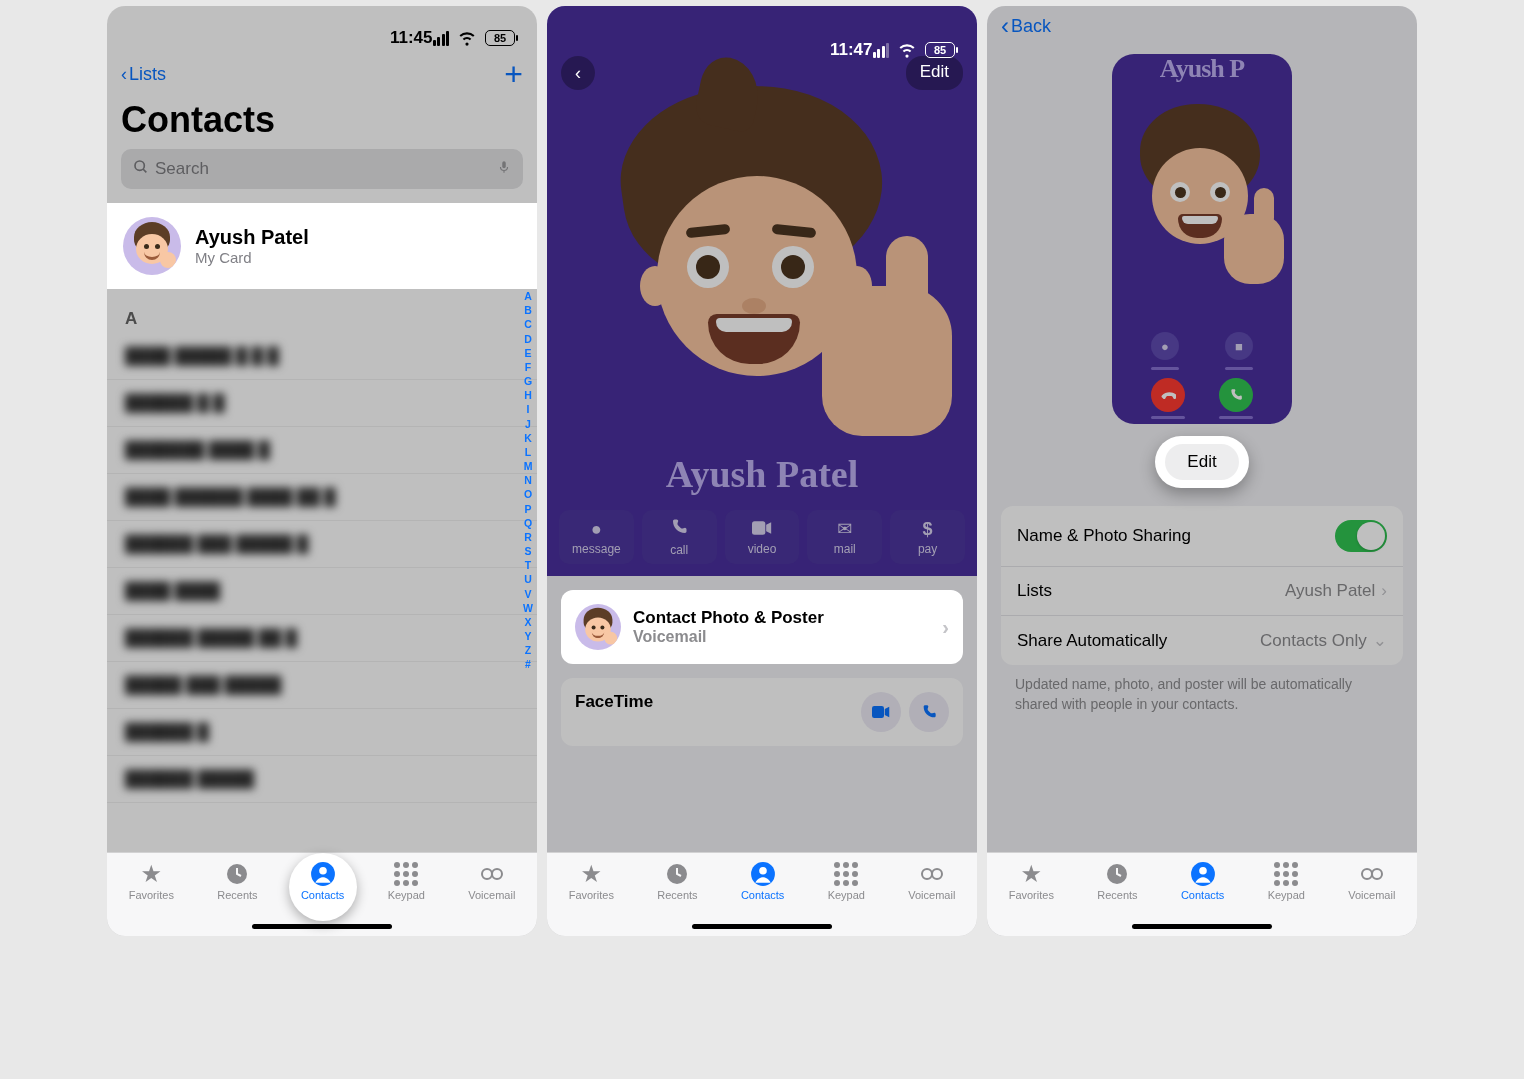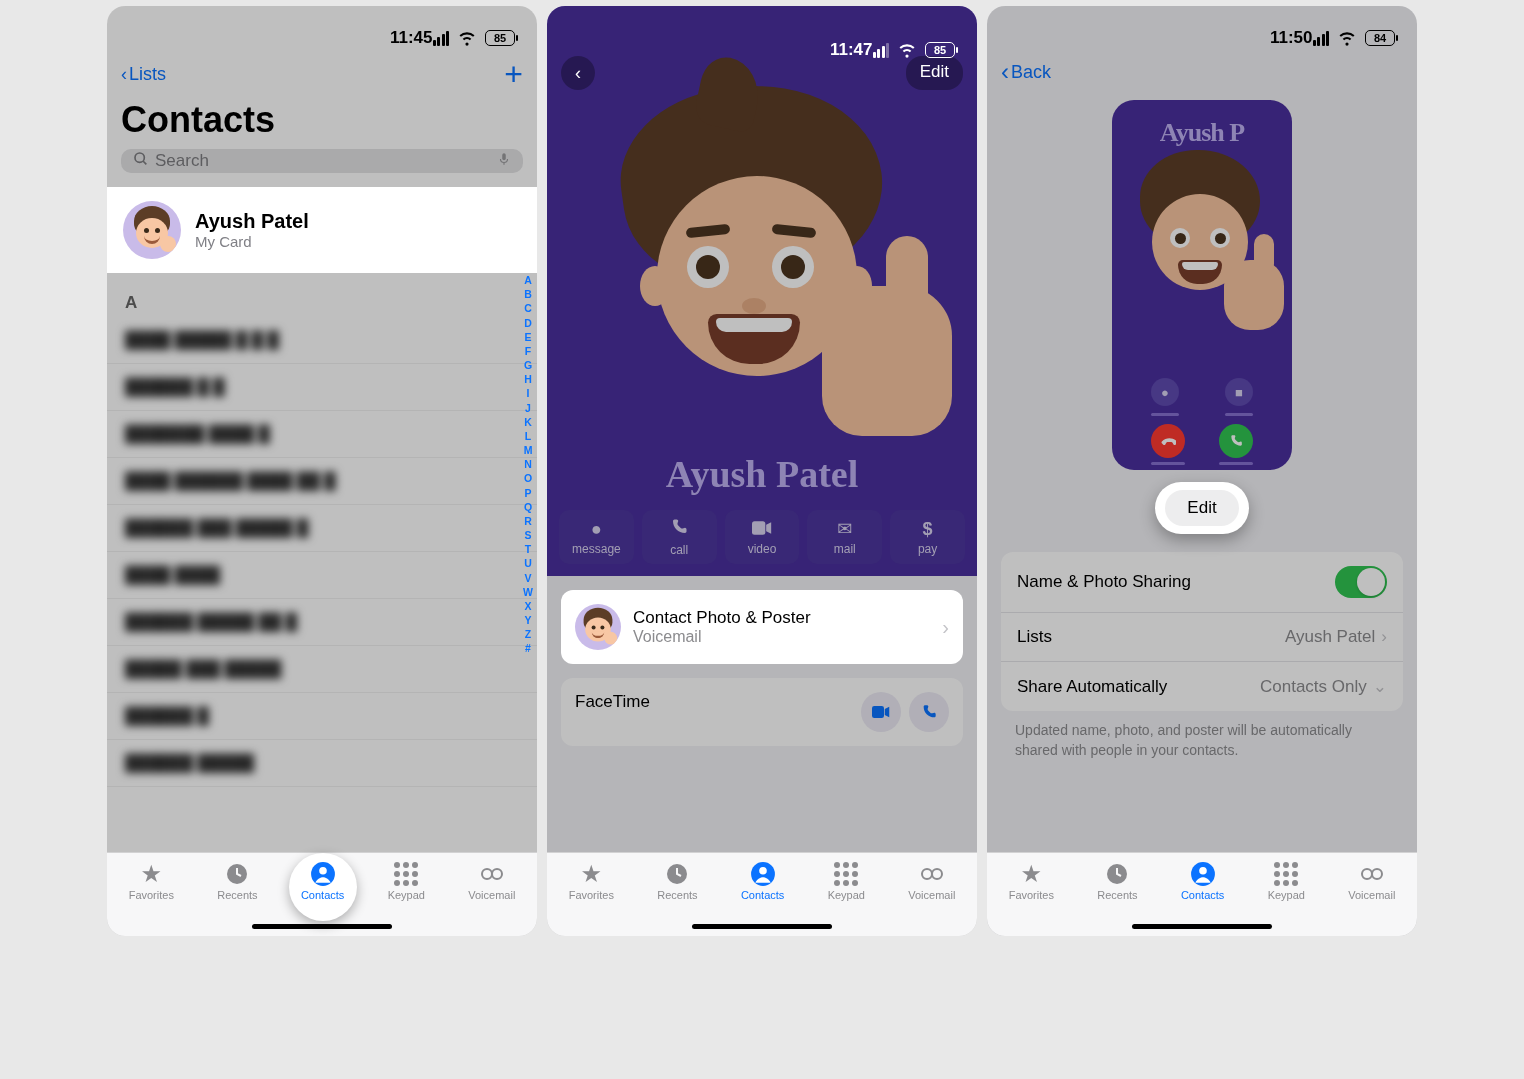--- a/index.html
+++ b/index.html
@@ -15,21 +15,21 @@
   .sb1{height:6px}.sb2{height:9px}.sb3{height:12px}.sb4{height:15px;background:#bbb;}
   .wifi { font-size:16px; }
   .battery-box { display:flex; align-items:center; gap:2px; }
   .battery { border:1.5px solid #000; border-radius:5px; width:30px; height:16px; display:flex; align-items:center; justify-content:center; font-size:11px; font-weight:700; position:relative; }
   .battery::after { content:""; width:2px; height:6px; background:#000; border-radius:1px; position:absolute; right:-4px; }
   
   .s1 .header { padding:4px 14px 6px; display:flex; justify-content:space-between; align-items:center; }
   .s1 .back-lists { color:#0b73ff; font-size:18px; display:flex; align-items:center; gap:2px; }
   .s1 .plus { color:#0b73ff; font-size:32px; font-weight:300; }
   .s1 .title { font-size:36px; font-weight:800; padding:0 14px 8px; }
-  .s1 .searchbar { margin:0 14px 10px; background:#e3e3e5; border-radius:10px; height:24px; display:flex; align-items:center; padding:0 12px; color:#7d7d80; gap:6px; position:relative; z-index:0; }
+  .s1 .searchbar { margin:0 14px 10px; background:#e3e3e5; border-radius:10px; height:40px; display:flex; align-items:center; padding:0 12px; color:#7d7d80; gap:6px; position:relative; z-index:0; }
   .s1 .searchbar .mag { font-size:16px; }
   .s1 .searchbar .ph { flex:1; font-size:17px; }
   .s1 .searchbar .mic { font-size:16px; opacity:0.7; }
   .s1 .mycard { position:relative; z-index:10; background:#fff; display:flex; align-items:center; padding:14px 16px; gap:14px; margin-top:4px; }
   .s1 .avatar { width:58px; height:58px; border-radius:50%; background:#c9bbe9; display:flex; align-items:center; justify-content:center; position:relative; overflow:hidden; }
   .memoji { width:44px; height:44px; position:relative; }
   .memoji .hair{position:absolute; top:-2px; left:4px; width:36px; height:30px; background:#5c3d26; border-radius:50% 50% 40% 40%;}
   .memoji .face{position:absolute; top:10px; left:6px; width:32px; height:30px; background:#f8c7a4; border-radius:50%;}
   .memoji .eye{position:absolute; width:5px; height:5px; background:#3a2a1a; border-radius:50%; top:20px;}
   .memoji .eye.l{left:14px}.memoji .eye.r{left:25px}
@@ -74,37 +74,37 @@
   .s2 .big-memoji .smile2{position:absolute;top:228px;left:106px;width:92px;height:50px;background:#7a3e2b;border-radius:10px 10px 48px 48px;}
   .s2 .big-memoji .smile2::after{content:"";position:absolute;top:4px;left:8px;width:76px;height:14px;background:#fff;border-radius:4px 4px 10px 10px;}
   .s2 .big-memoji .ear2{position:absolute;width:30px;height:40px;background:#f7c5a1;border-radius:50%;top:180px;}
   .s2 .big-memoji .ear2.l{left:38px}.s2 .big-memoji .ear2.r{left:240px}
   .s2 .big-memoji .hand2{position:absolute;right:-30px;bottom:-10px;width:130px;height:150px;background:#f7c5a1;border-radius:50px 50px 40px 40px;}
   .s2 .big-memoji .hand2::before{content:"";position:absolute;top:-50px;left:64px;width:42px;height:80px;background:#f7c5a1;border-radius:22px;}
   .s2 .poster-name{position:absolute;bottom:80px;left:0;right:0;text-align:center;font-family:Georgia,serif;font-size:38px;font-weight:700;color:#beb1f1;}
   .s2 .action-row{position:absolute;bottom:12px;left:12px;right:12px;display:flex;gap:8px;}
   .s2 .act{flex:1;background:rgba(76,55,158,0.85);border-radius:10px;height:54px;display:flex;flex-direction:column;align-items:center;justify-content:center;gap:2px;color:#d9d3ef;font-size:12px;}
   .s2 .act .ai{font-size:18px;}
-  .s2 .list-sect{flex:1;background:#f2f2f6;padding:14px 0;display:flex;flex-direction:column;gap:14px;}
+  .s2 .list-sect{flex:1;background:#f2f2f6;padding:14px 0;display:flex;flex-direction:column;gap:14px;font-weight:bold;}
   .s2 .card{background:#fff;margin:0 14px;border-radius:12px;padding:14px;position:relative;}
   .s2 .cpp{position:relative;z-index:10;display:flex;align-items:center;gap:12px;}
   .s2 .cpp .cpav{width:46px;height:46px;border-radius:50%;background:#c9bbe9;overflow:hidden;display:flex;align-items:center;justify-content:center;}
   .s2 .cpp .ct1{font-size:17px;}.s2 .cpp .ct2{font-size:16px;color:#8b8b8e;}
   .s2 .cpp .chev{margin-left:auto;color:#c4c4c8;font-size:20px;}
   .s2 .mobile-label{font-size:15px;color:#000;margin-bottom:8px;}
   .s2 .mobile-num{filter:blur(5px);color:#0b73ff;font-size:17px;}
   .s2 .ft-row{display:flex;align-items:flex-start;justify-content:space-between;}
   .s2 .ft-row .ft-btns{display:flex;gap:8px;}
   .s2 .roundbtn{width:40px;height:40px;border-radius:50%;background:#eceaf5;display:flex;align-items:center;justify-content:center;color:#0b73ff;font-size:17px;}
   
   .s3 { background:#f2f2f6; }
   .s3 .header3 { padding:6px 14px; }
   .s3 .back3 { color:#0b73ff; font-size:18px; display:flex; align-items:center; gap:2px; }
   .s3 .poster-preview { width:180px; height:370px; background:#4a2f9e; border-radius:22px; margin:8px auto 0; position:relative; overflow:hidden; }
-  .s3 .pp-name { font-family:Georgia,serif; color:#beb1f1; font-size:26px; font-weight:700; text-align:center; padding-top:18px; letter-spacing:-1px;}
+  .s3 .pp-name { font-family:Georgia,serif; color:#beb1f1; font-size:26px; font-weight:700; text-align:center; letter-spacing:-1px;}
   .s3 .pp-memoji{position:absolute;top:50px;left:18px;width:144px;height:170px;}
   .s3 .pp-memoji .ph{position:absolute;width:120px;height:100px;background:#5d3e27;border-radius:48% 52% 50% 50%;top:0;left:10px;}
   .s3 .pp-memoji .pf{position:absolute;width:96px;height:96px;background:#f7c5a1;border-radius:50%;top:44px;left:22px;}
   .s3 .pp-memoji .pe{position:absolute;width:20px;height:20px;background:#fff;border-radius:50%;top:78px;}
   .s3 .pp-memoji .pe::after{content:"";position:absolute;width:11px;height:11px;background:#4b341f;border-radius:50%;top:5px;left:5px;}
   .s3 .pp-memoji .pe.l{left:40px}.s3 .pp-memoji .pe.r{left:80px}
   .s3 .pp-memoji .ps{position:absolute;top:110px;left:48px;width:44px;height:24px;background:#7a3e2b;border-radius:6px 6px 24px 24px;}
   .s3 .pp-memoji .ps::after{content:"";position:absolute;top:2px;left:4px;width:36px;height:8px;background:#fff;border-radius:2px 2px 6px 6px;}
   .s3 .pp-memoji .phand{position:absolute;right:-10px;bottom:-10px;width:60px;height:70px;background:#f7c5a1;border-radius:26px;}
   .s3 .pp-memoji .phand::before{content:"";position:absolute;top:-26px;left:30px;width:20px;height:40px;background:#f7c5a1;border-radius:12px;}
@@ -443,39 +443,20 @@
             <span></span>
           </div>
         </div>
         <span>Voicemail</span>
       </div>
   </div>
   <div class="homebar"></div>
 </div>
 
 <div class="phone s3 dim">
-  <div class="status-bar">
-    <span class="status-time">11:50</span>
-    <div class="status-right">
-      <div class="signal-bars">
-          <span class="sb1"></span>
-          <span class="sb2"></span>
-          <span class="sb3"></span>
-          <span class="sb4"></span>
-        </div>
-      <span class="wifi"><svg class="icon" viewBox="0 0 24 24" fill="#000">
-            <path d="M12 18.5a1.6 1.6 0 100 3.2 1.6 1.6 0 000-3.2zm-4.3-3.8a6.5 6.5 0 018.6 0l-1.4 1.6a4.4 4.4 0 00-5.8 0zm-3.2-3.5a11.3 11.3 0 0115 0l-1.4 1.6a9.2 9.2 0 00-12.2 0z"></path>
-          </svg></span>
-      <div class="battery-box">
-          <div class="battery">
-            <span>84</span>
-          </div>
-        </div>
-    </div>
-  </div>
   <div class="header3">
     <div class="back3">
       <span style="font-size:24px">‹</span>
       <span>Back</span>
     </div>
   </div>
   <div class="poster-preview">
     <div class="pp-name">Ayush P</div>
     <div class="pp-memoji">
       <div class="ph"></div>

